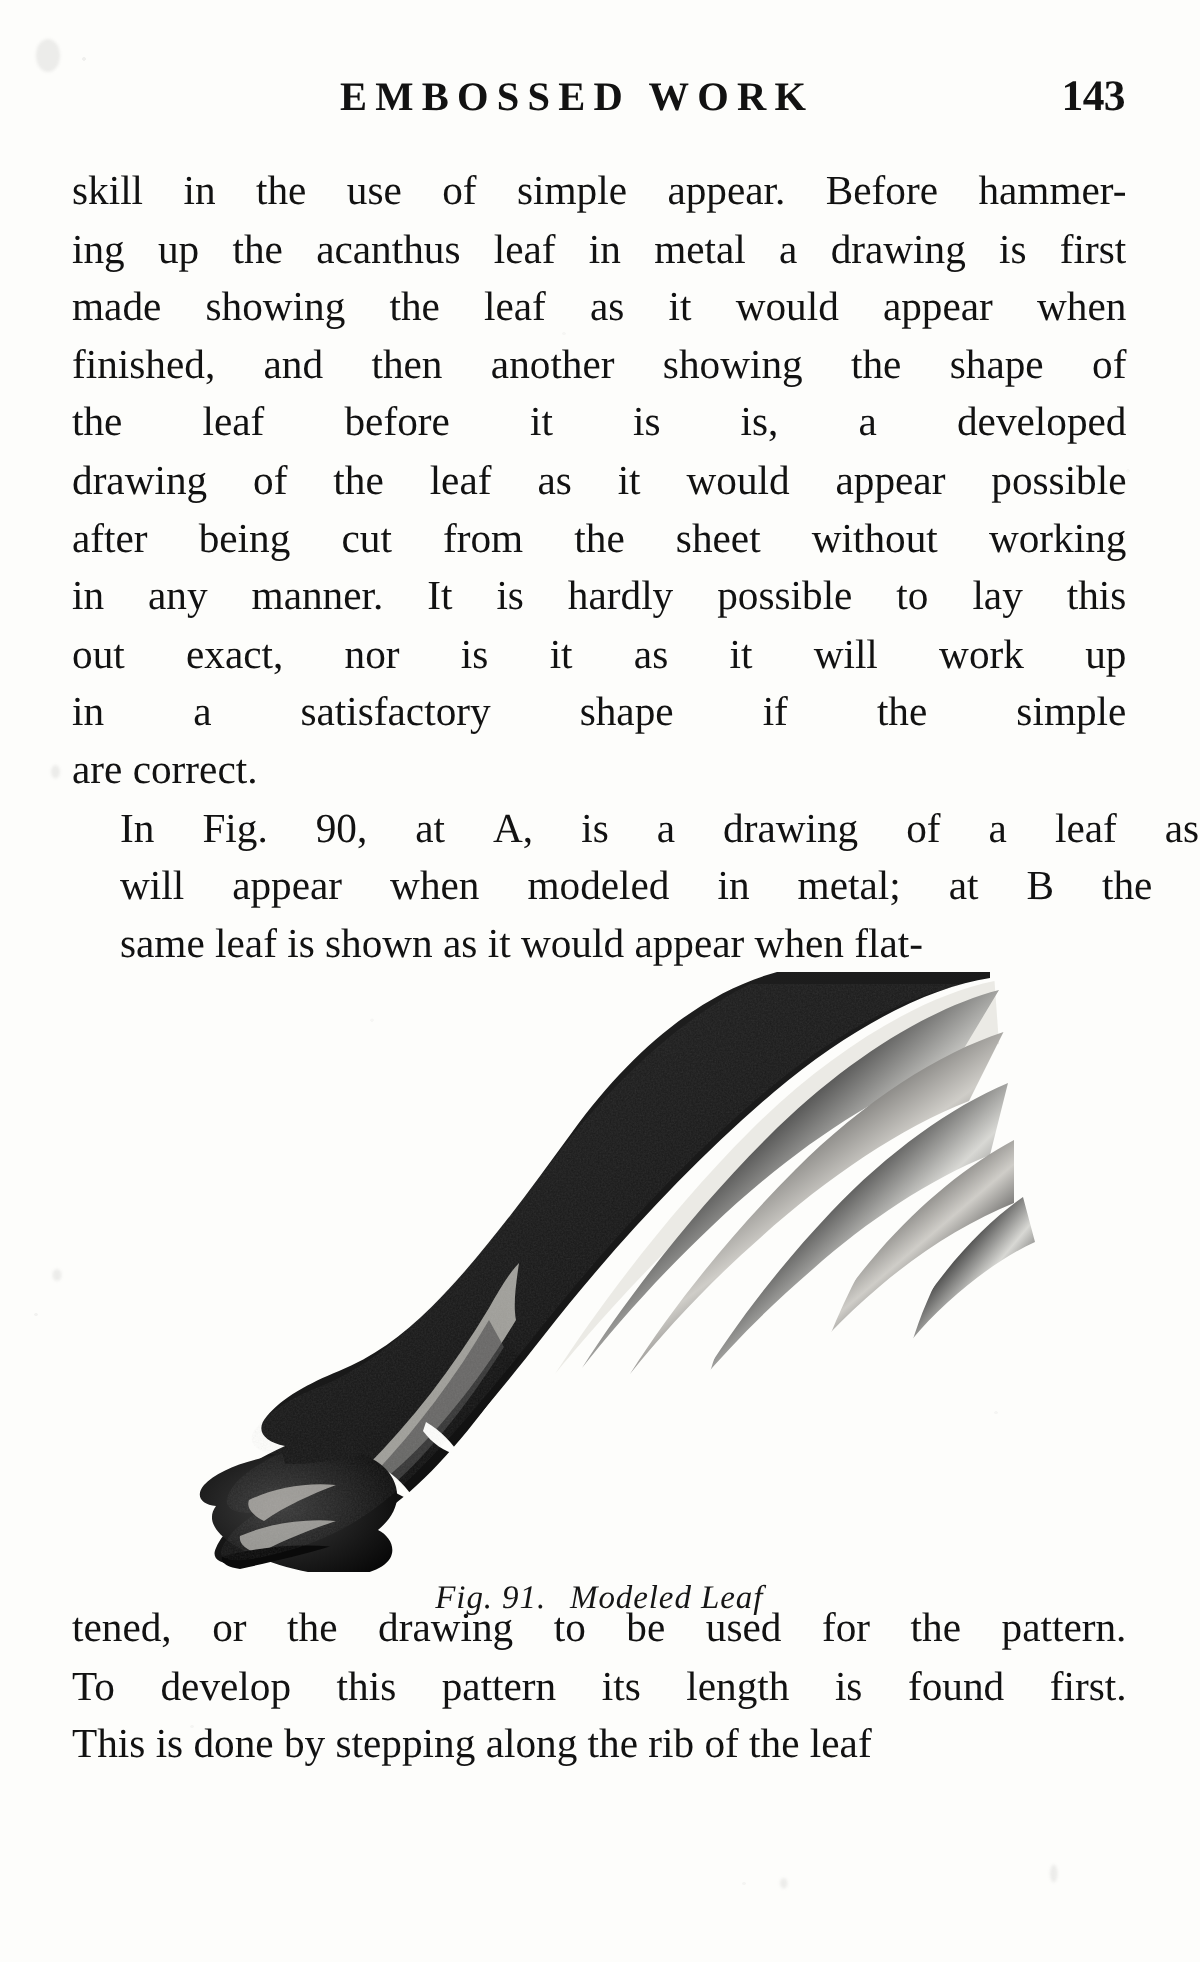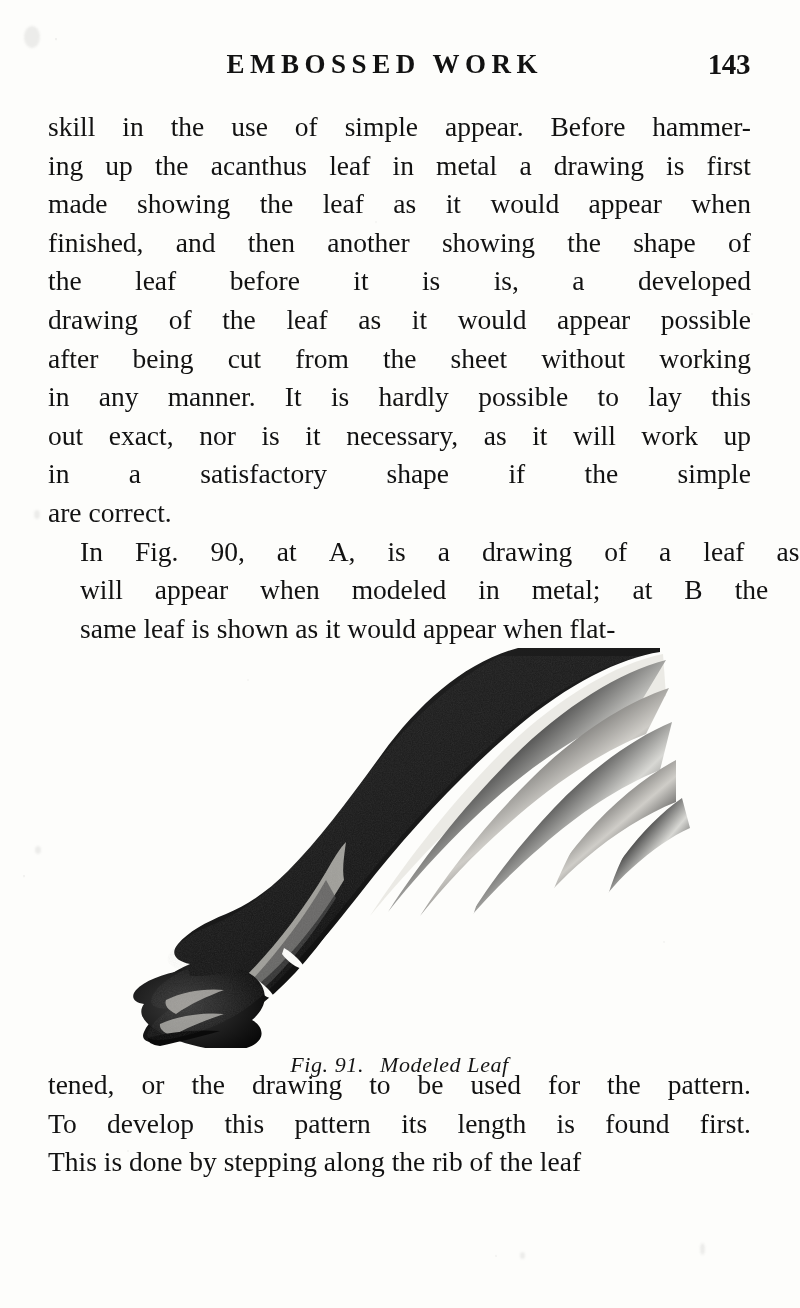--- a/index.html
+++ b/index.html
@@ -235,21 +235,20 @@
           <span>to</span>
           <span>lay</span>
           <span>this</span>
         </span>
         <span class="line just">
           <span>out</span>
           <span>exact,</span>
           <span>nor</span>
           <span>is</span>
           <span>it</span>
-          <span>necessary,</span>
           <span>as</span>
           <span>it</span>
           <span>will</span>
           <span>work</span>
           <span>up</span>
         </span>
         <span class="line just">
           <span>in</span>
           <span>a</span>
           <span>satisfactory</span>

